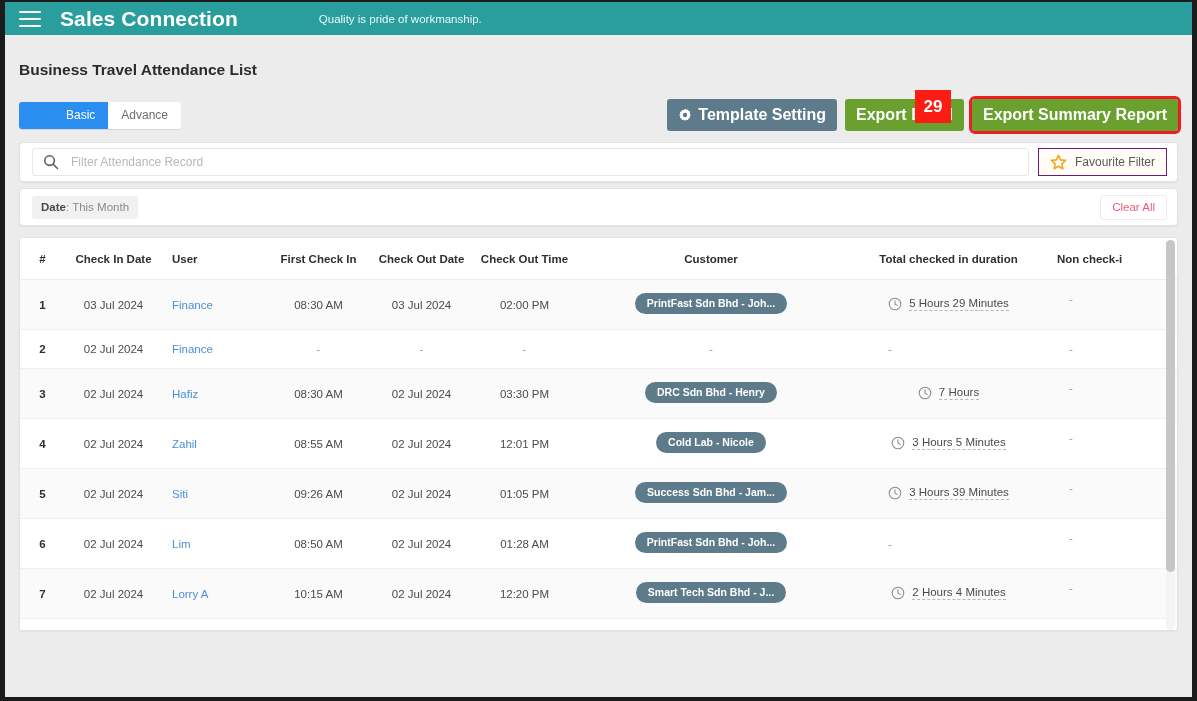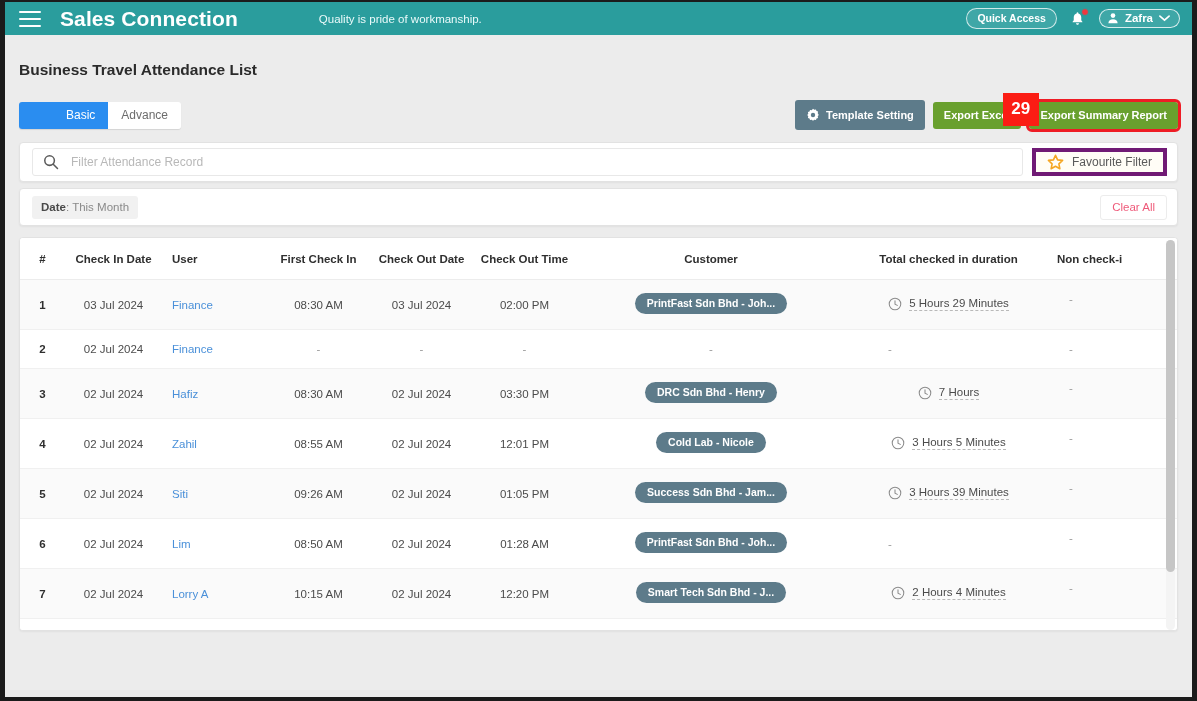--- a/index.html
+++ b/index.html
@@ -75,21 +75,21 @@
   .seg { display: flex; border-radius: 3px; overflow: hidden; box-shadow: 0 1px 1px rgba(0,0,0,.10); }
   .seg-btn {
     font-size: 12px; padding: 7px 13px 8px; cursor: pointer;
     background: #ffffff; color: #6c6c6c; border: none; line-height: 1;
     font-family: inherit;
   }
   .seg-btn.active { background: #2a8df0; color: #ffffff; padding-left: 47px; }
 
   .toolbar-right { margin-left: auto; display: flex; align-items: center; gap: 8px; }
   .btn {
-    font-size: 11px; border: none; border-radius: 3px;
+    font-size: 16px; border: none; border-radius: 3px;
     padding: 8px 11px; cursor: pointer; color: #fff;
     font-family: inherit; line-height: 1; white-space: nowrap;
     display: inline-flex; align-items: center; gap: 6px;
     font-weight: bold;
   }
   .btn-slate { background: #5d7b8a; }
   .btn-green { background: #69a02e; }
   .btn-wrap { position: relative; display: inline-flex; }
   .btn-wrap.highlight { outline: 3px solid #ee1c25; border-radius: 3px; }
   .badge-29 {
@@ -115,21 +115,21 @@
     border: 1px solid #e8e8e8; border-radius: 3px; height: 28px;
     padding: 0 10px; background: #fff;
   }
   .search-input-box input {
     border: none; outline: none; flex: 1;
     font-size: 12px; color: #555; font-family: inherit; background: transparent;
   }
   .search-input-box input::placeholder { color: #b8b8b8; }
   .fav-filter {
     display: flex; align-items: center; gap: 8px;
-    border: 4px solid #701a75; border-radius: 0;
+    border: 1px solid #701a75; border-radius: 0;
     height: 28px; padding: 0 11px; margin-left: 9px;
     font-size: 12px; color: #5a5a5a; cursor: pointer;
     background: #fffdf6; white-space: nowrap;
   }
 
   .chips-card {
     margin-top: 6px; height: 38px;
     display: flex; align-items: center; padding: 0 10px 0 12px;
   }
   .chip {
@@ -207,42 +207,20 @@
 
   <div class="navbar">
     <div class="hamburger">
       <span></span>
         <span></span>
         <span></span>
     </div>
     <div class="brand">Sales Connection</div>
     <div class="tagline">Quality is pride of workmanship.</div>
 
-    <div class="nav-right">
-      <div class="quick-access">Quick Access</div>
-
-      <div class="bell-wrap">
-        <svg width="15" height="16" viewBox="0 0 16 17">
-          <path d="M8 1.2c-.5 0-.9.4-.9.9v.5C5.3 3 4 4.6 4 6.6v3.1L2.8 11.3c-.2.3 0 .7.4.7h9.6c.4 0 .6-.4.4-.7L12 9.7V6.6c0-2-1.3-3.6-3.1-4v-.5c0-.5-.4-.9-.9-.9z" fill="#ffffff"></path>
-          <path d="M6.4 13c0 .9.7 1.6 1.6 1.6S9.6 13.9 9.6 13H6.4z" fill="#ffffff"></path>
-        </svg>
-        <span class="bell-dot"></span>
-      </div>
-
-      <div class="user-chip">
-        <svg width="12" height="12" viewBox="0 0 14 14">
-          <circle cx="7" cy="4.2" r="2.7" fill="#ffffff"></circle>
-          <path d="M1.6 13c0-3 2.4-4.6 5.4-4.6S12.4 10 12.4 13z" fill="#ffffff"></path>
-        </svg>
-        <span>Zafra</span>
-        <svg width="11" height="8" viewBox="0 0 12 8">
-          <path d="M1 2 L6 6.4 L11 2" stroke="#ffffff" stroke-width="1.8" fill="none" stroke-linecap="round"></path>
-        </svg>
-      </div>
-    </div>
   </div>
 
   <div class="page">
 
     <div class="page-title">Business Travel Attendance List</div>
 
     <div class="toolbar-row">
       <div class="seg">
         <button class="seg-btn active">Basic</button>
         <button class="seg-btn">Advance</button>

